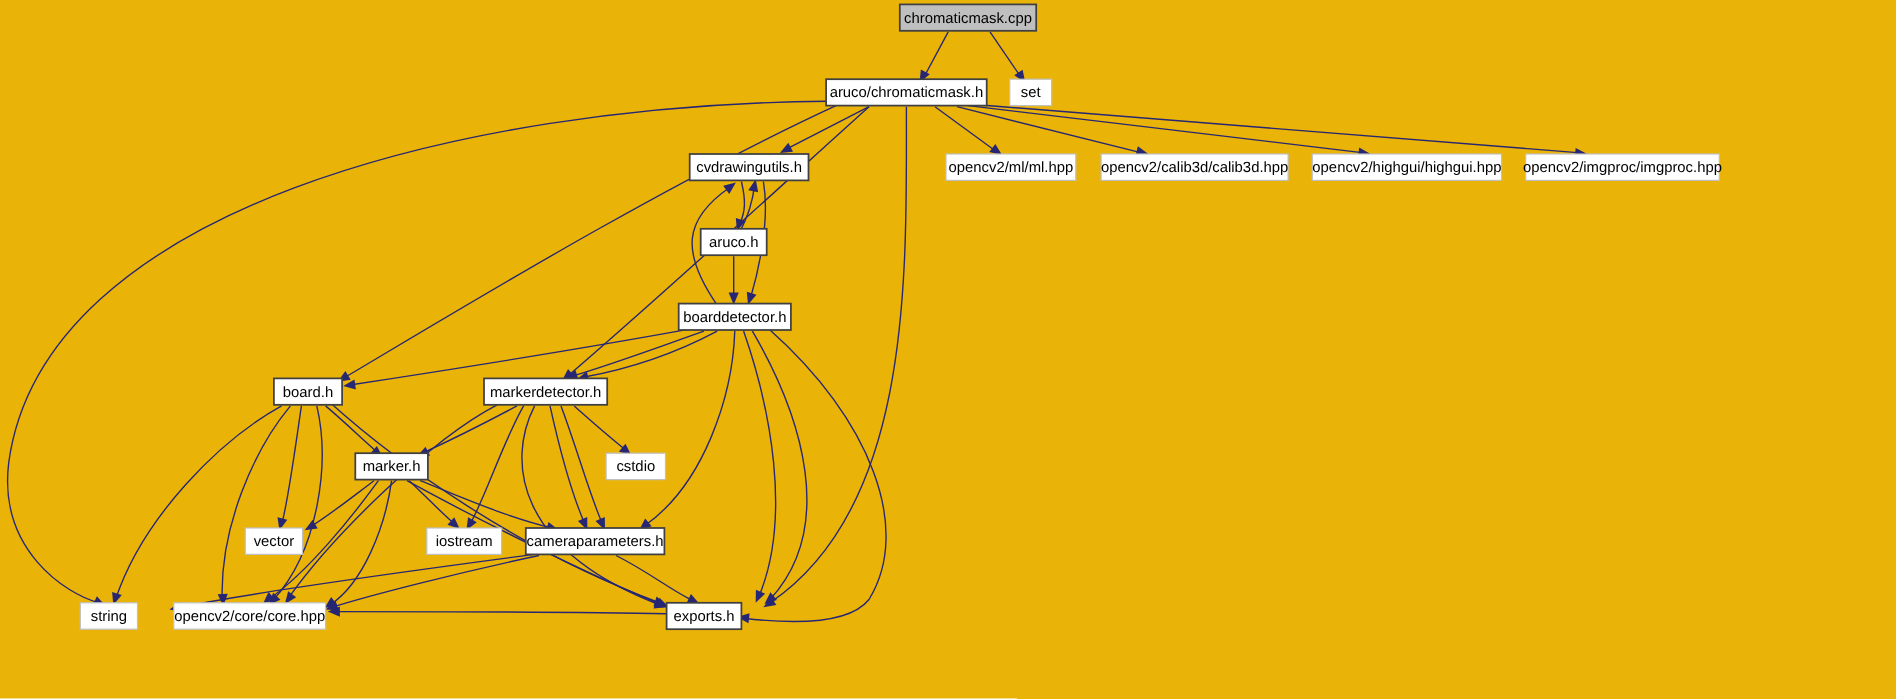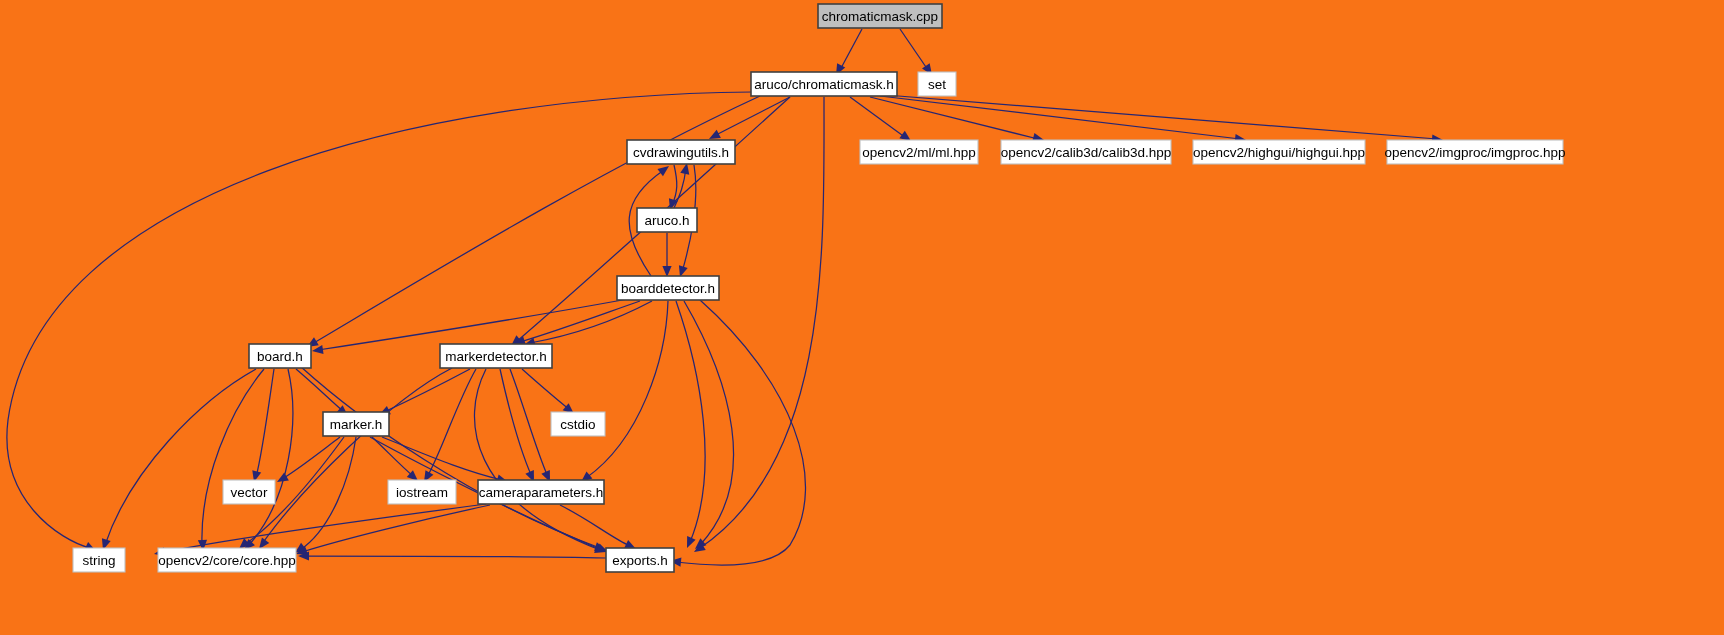--- a/index.html
+++ b/index.html
@@ -1,17 +1,17 @@
 <!DOCTYPE html>
 <html><head>
 <meta charset="utf-8">
 <style>
   html,body{margin:0;padding:0;background:#ffffff;}
   body{font-family:"Liberation Sans",sans-serif;}
-  #graph-wrap{position:relative;width:1724px;height:635px;background:#f97316;overflow:hidden;}
+  #graph-wrap{position:relative;width:1724px;height:635px;background:#eab308;overflow:hidden;}
   svg#dep-graph{display:block;width:1724px;height:635px;}
   .node-root{fill:#bfbfbf;stroke:#404040;stroke-width:1.6;}
   .node-hdr{fill:#ffffff;stroke:#404040;stroke-width:1.6;}
   .node-ext{fill:#ffffff;stroke:#c0c0c0;stroke-width:1.1;}
   .node-label{font-family:"Liberation Sans",sans-serif;font-size:13.5px;fill:#000000;
                text-anchor:middle;dominant-baseline:middle;}
   .edge{stroke:#262673;stroke-width:1.25;fill:none;}
   .edge-head{fill:#262673;stroke:none;}
 </style>
 </head>

